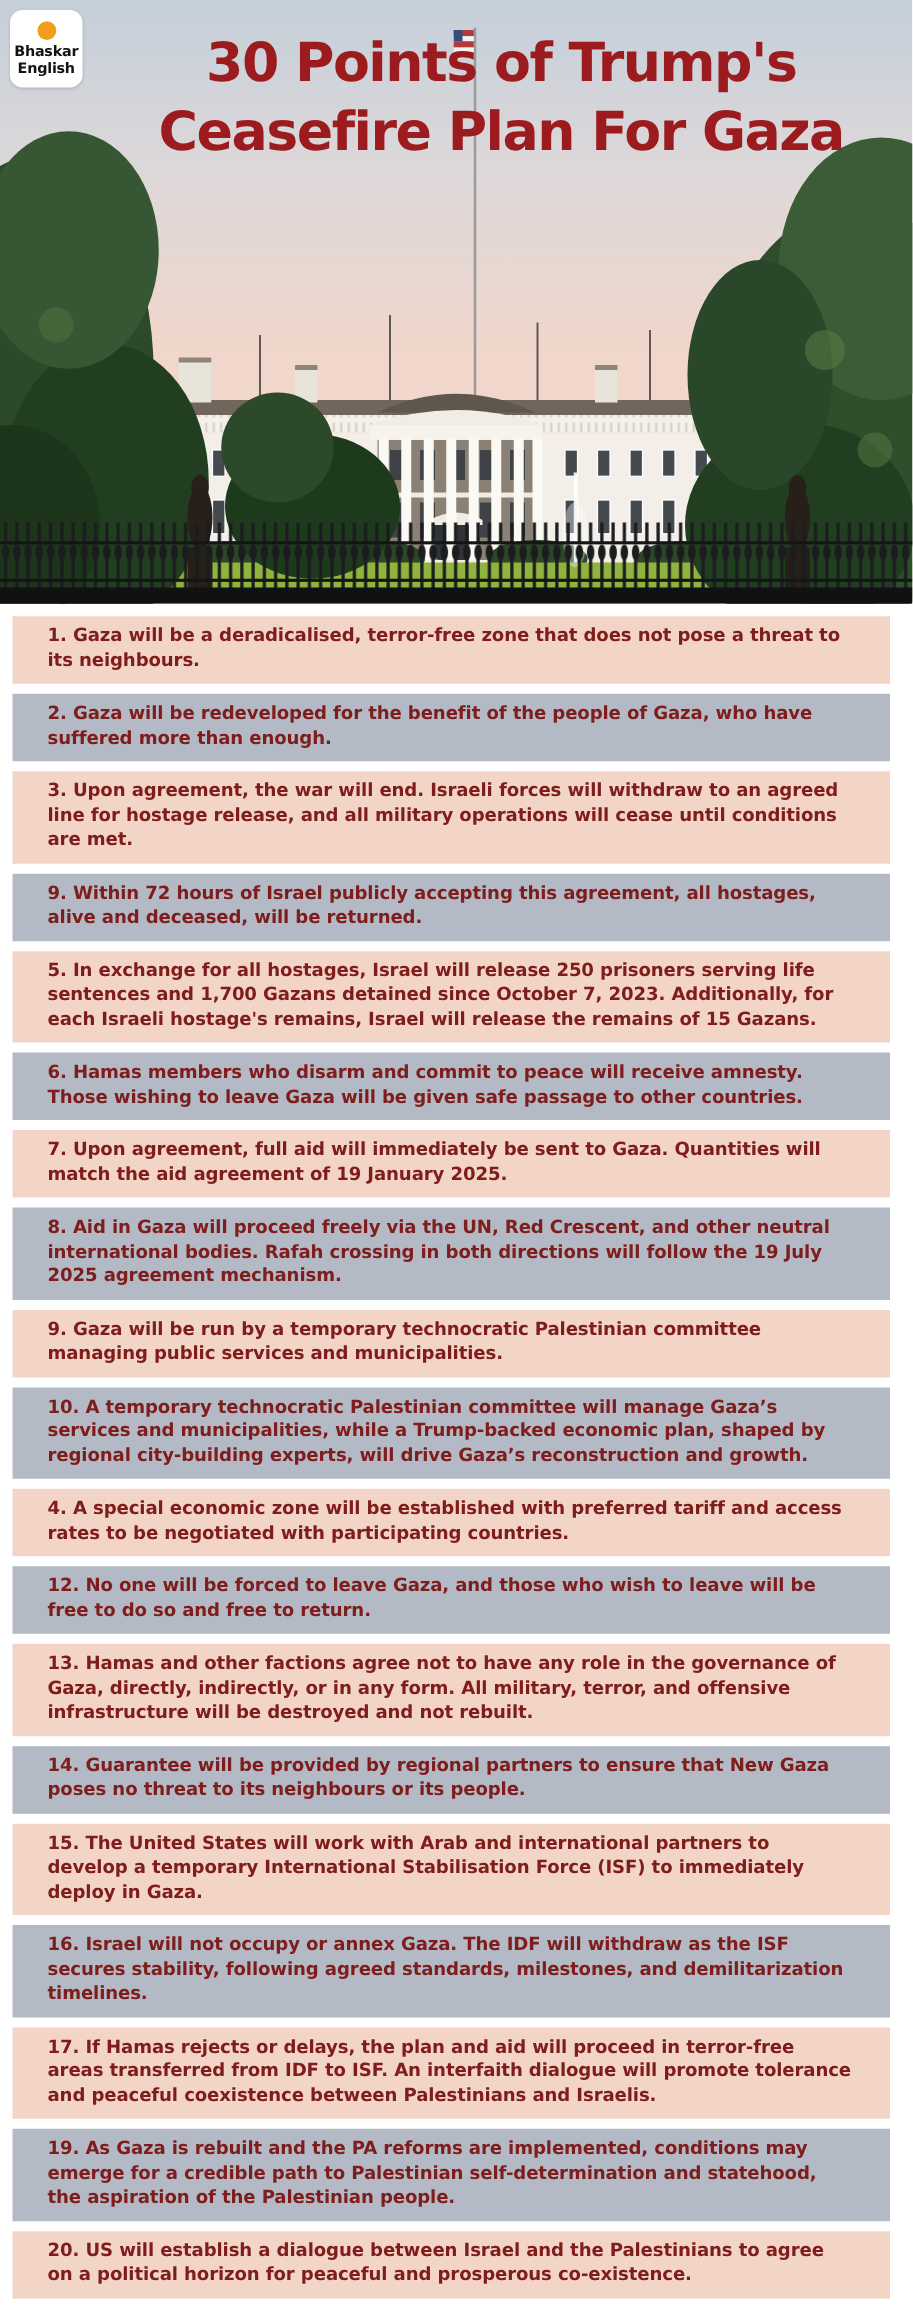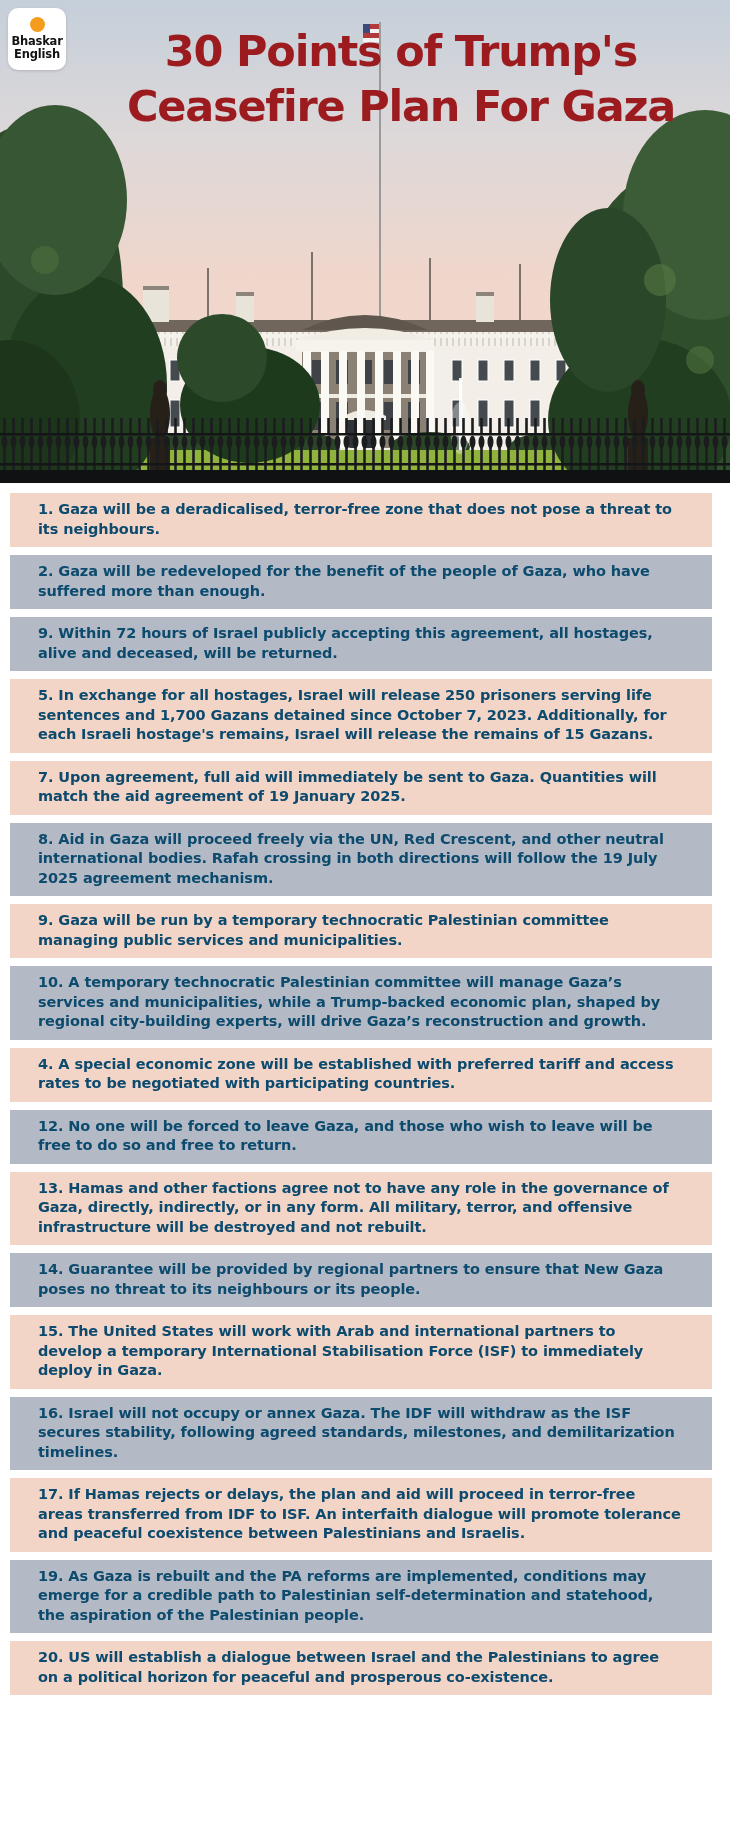--- a/index.html
+++ b/index.html
@@ -12,21 +12,21 @@
   .logo{position:absolute;top:8px;left:8px;width:58px;height:62px;background:#ffffff;border-radius:10px;
         display:flex;flex-direction:column;align-items:center;justify-content:center;box-shadow:0 1px 3px rgba(0,0,0,.15);}
   .logo-dot{width:15px;height:15px;border-radius:50%;background:#f49d1c;margin-bottom:3px;}
   .logo-text{font-size:11.5px;font-weight:bold;line-height:13.5px;color:#131313;text-align:center;letter-spacing:-0.2px;}
   .title{position:absolute;top:24px;left:76px;right:4px;text-align:center;color:#9c1b1f;
          font-weight:bold;font-size:43px;line-height:55px;letter-spacing:-1.2px;}
 
   
   .points{display:flex;flex-direction:column;gap:8px;padding:8px 18px 19px 10px;}
   .point{padding:7px 28px 8px 28px;font-size:14.5px;line-height:19.5px;font-weight:bold;
-         color:#0c4a6e;letter-spacing:-0.1px;}
+         color:#7f1d1d;letter-spacing:-0.1px;}
   .point.peach{background:#f3d5c7;}
   .point.slate{background:#b4bac5;}
 </style>
 </head>
 <body>
 
 <div class="page">
 
   <div class="hero">
 
@@ -203,22 +203,24 @@
 
     <div class="title">
       <div>30 Points of Trump's</div>
       <div>Ceasefire Plan For Gaza</div>
     </div>
   </div>
 
   <div class="points">
     <div class="point peach">1. Gaza will be a deradicalised, terror-free zone that does not pose a threat to its neighbours.</div>
     <div class="point slate">2. Gaza will be redeveloped for the benefit of the people of Gaza, who have suffered more than enough.</div>
+    <div class="point peach">3. Upon agreement, the war will end. Israeli forces will withdraw to an agreed line for hostage release, and all military operations will cease until conditions are met.</div>
     <div class="point slate">9. Within 72 hours of Israel publicly accepting this agreement, all hostages, alive and deceased, will be returned.</div>
     <div class="point peach">5. In exchange for all hostages, Israel will release 250 prisoners serving life sentences and 1,700 Gazans detained since October 7, 2023. Additionally, for each Israeli hostage's remains, Israel will release the remains of 15 Gazans.</div>
+    <div class="point slate">6. Hamas members who disarm and commit to peace will receive amnesty. Those wishing to leave Gaza will be given safe passage to other countries.</div>
     <div class="point peach">7. Upon agreement, full aid will immediately be sent to Gaza. Quantities will match the aid agreement of 19 January 2025.</div>
     <div class="point slate">8. Aid in Gaza will proceed freely via the UN, Red Crescent, and other neutral international bodies. Rafah crossing in both directions will follow the 19 July 2025 agreement mechanism.</div>
     <div class="point peach">9. Gaza will be run by a temporary technocratic Palestinian committee managing public services and municipalities.</div>
     <div class="point slate">10. A temporary technocratic Palestinian committee will manage Gaza’s services and municipalities, while a Trump-backed economic plan, shaped by regional city-building experts, will drive Gaza’s reconstruction and growth.</div>
     <div class="point peach">4. A special economic zone will be established with preferred tariff and access rates to be negotiated with participating countries.</div>
     <div class="point slate">12. No one will be forced to leave Gaza, and those who wish to leave will be free to do so and free to return.</div>
     <div class="point peach">13. Hamas and other factions agree not to have any role in the governance of Gaza, directly, indirectly, or in any form. All military, terror, and offensive infrastructure will be destroyed and not rebuilt.</div>
     <div class="point slate">14. Guarantee will be provided by regional partners to ensure that New Gaza poses no threat to its neighbours or its people.</div>
     <div class="point peach">15. The United States will work with Arab and international partners to develop a temporary International Stabilisation Force (ISF) to immediately deploy in Gaza.</div>
     <div class="point slate">16. Israel will not occupy or annex Gaza. The IDF will withdraw as the ISF secures stability, following agreed standards, milestones, and demilitarization timelines.</div>

